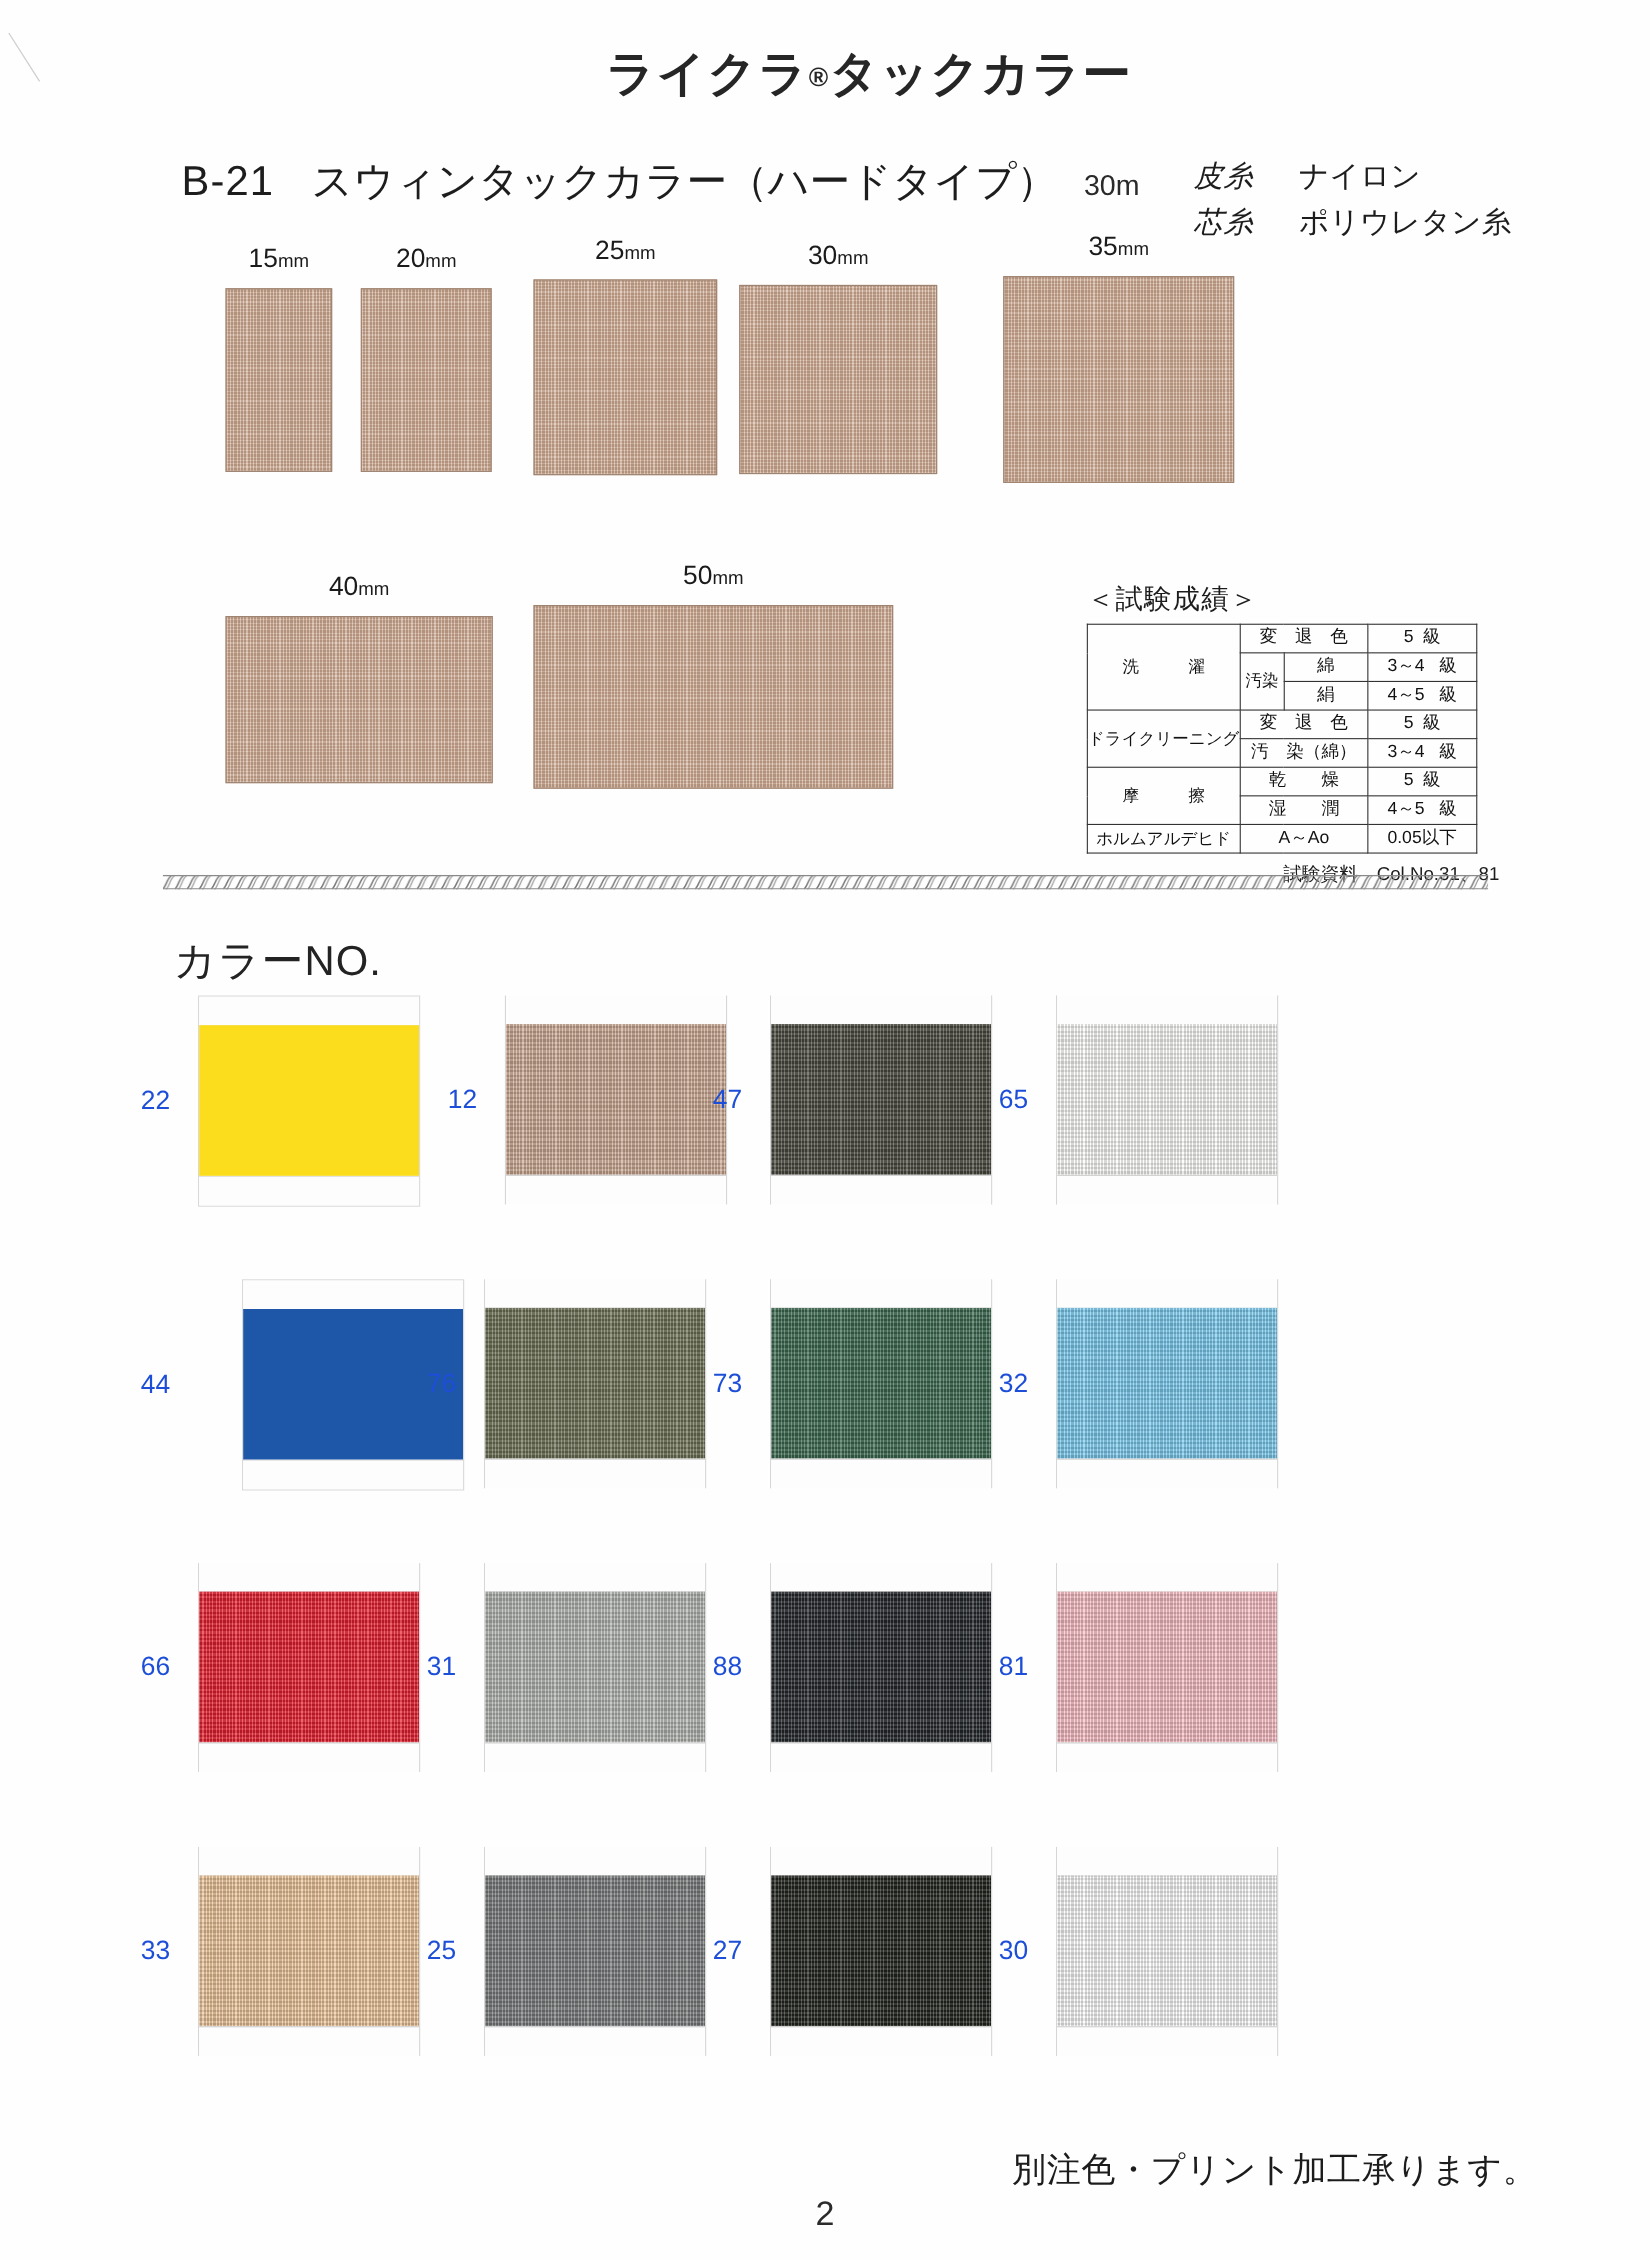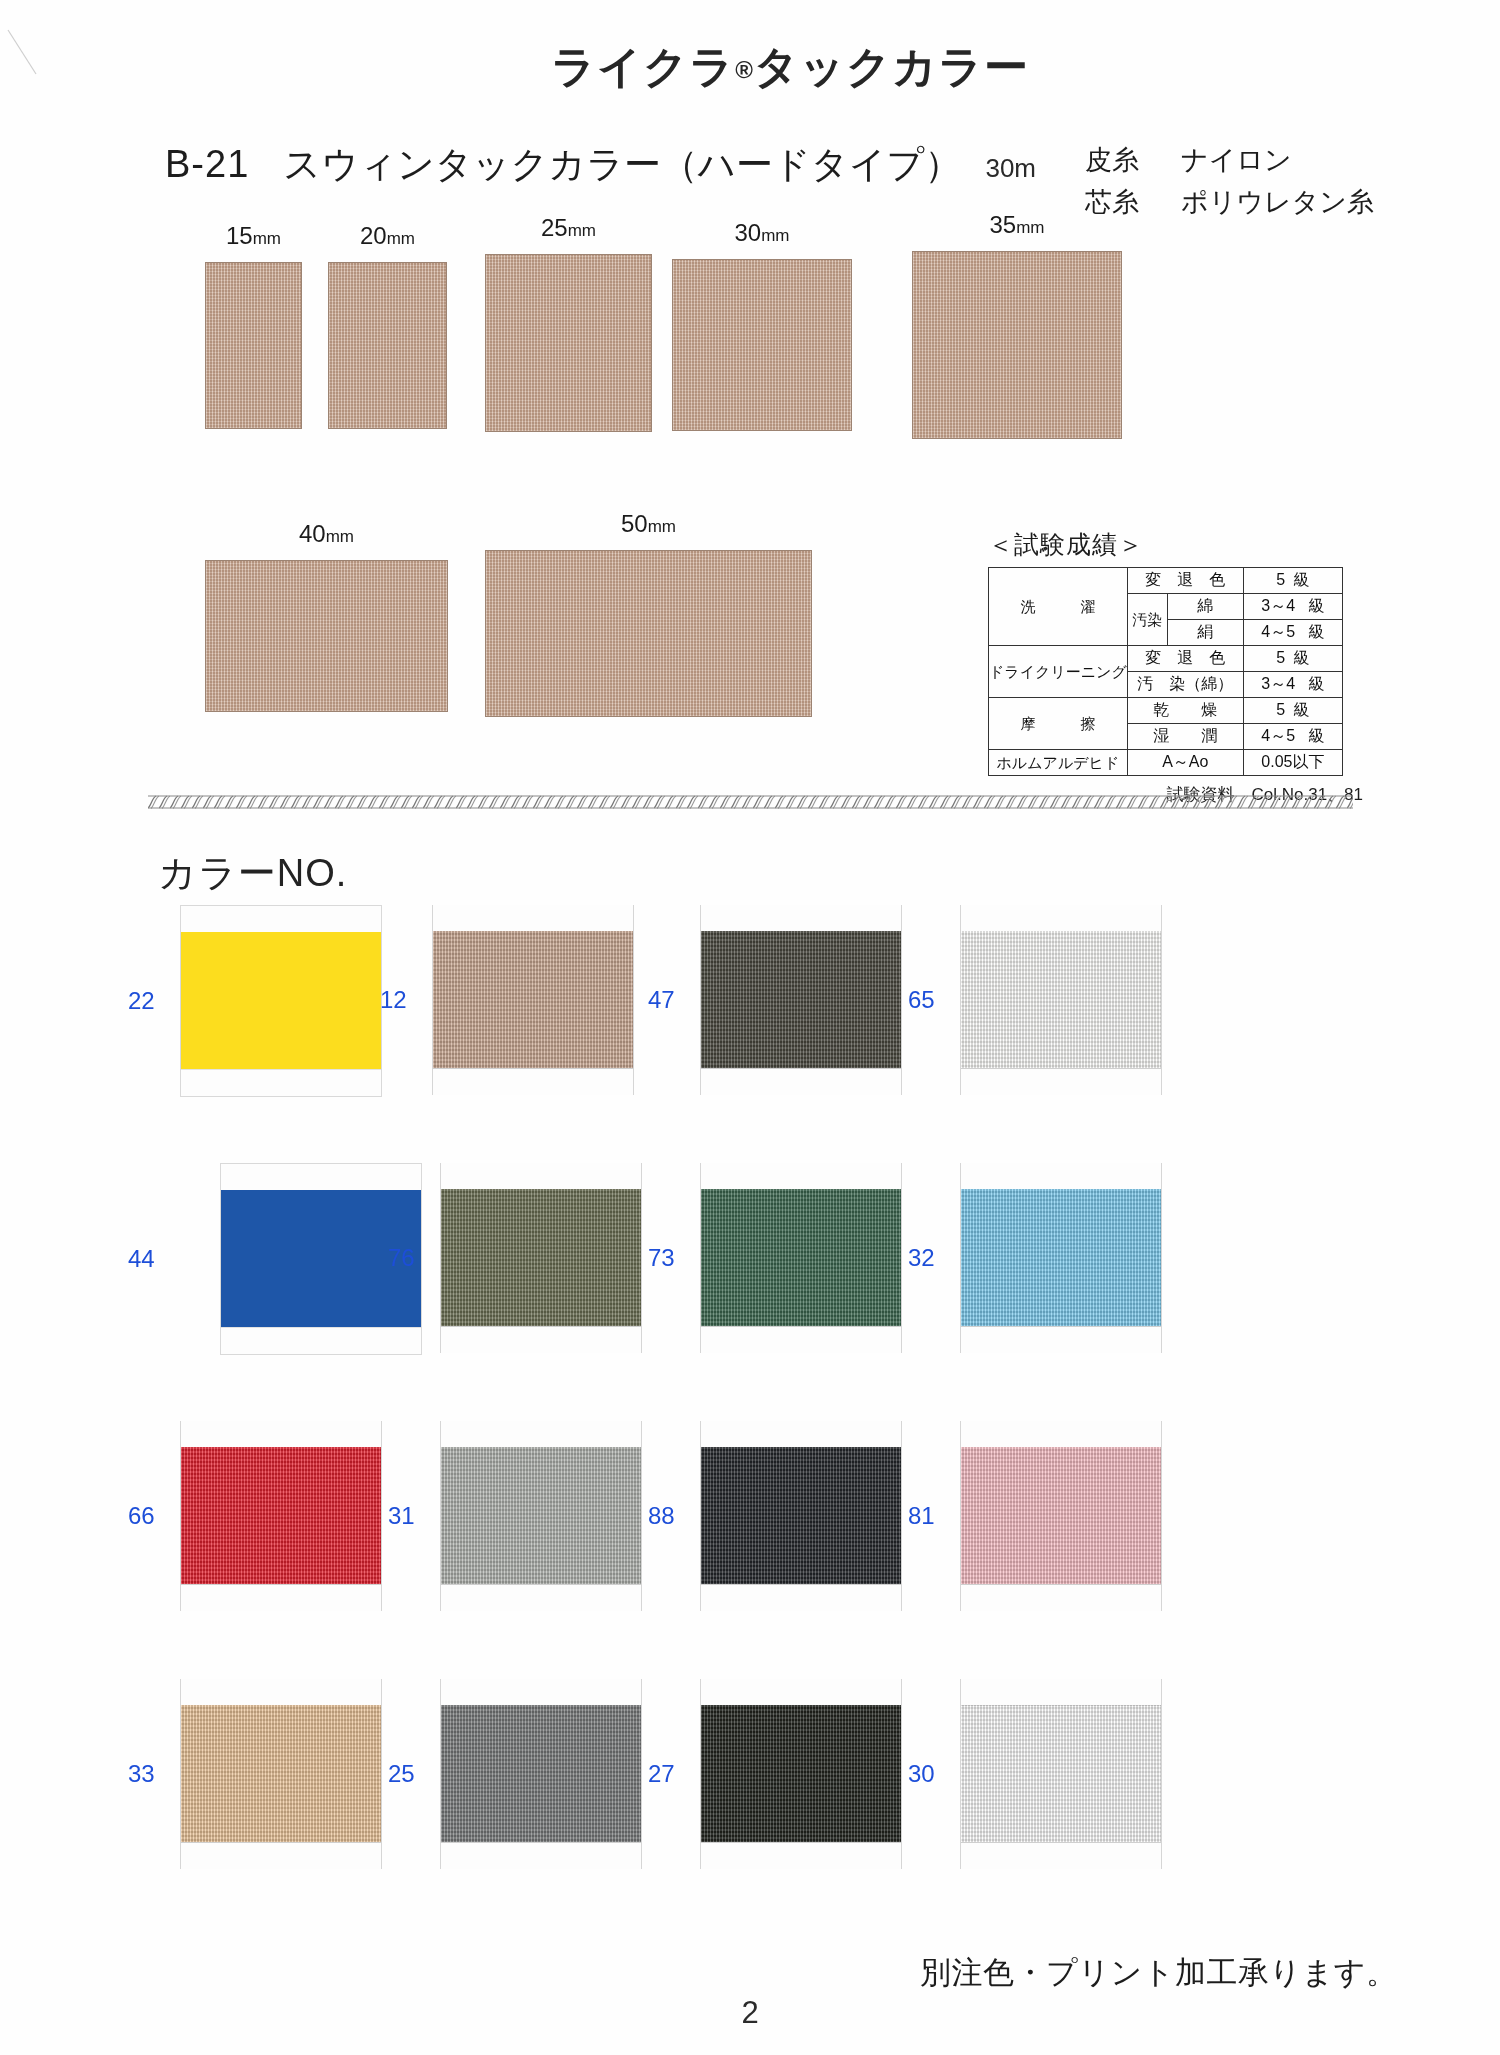--- a/index.html
+++ b/index.html
@@ -66,21 +66,21 @@
 
   .materials {
     position: absolute;
     top: 140px;
     left: 1085px;
     font-size: 27px;
     line-height: 1.55;
     color: #1d1d1d;
   }
   .materials .row { display: flex; gap: 34px; }
-  .materials .mat-label { width: 62px; }
+  .materials .mat-label { width: 62px; font-style: italic; }
 
   
   .widths {
     position: absolute;
     top: 262px;
     left: 0;
     width: 1500px;
     height: 250px;
     padding-left: 35px;
   }
@@ -417,21 +417,21 @@
 
     <div class="sw-cell" style="left:180px; top:0;">
       <div class="sw-num">22</div>
       <div class="sw-card blank">
         <div class="top-edge"></div>
         <div class="sw-band" style="background-color: rgb(252, 221, 30);"></div>
         <div class="bot-edge"></div>
       </div>
     </div>
 
-    <div class="sw-cell" style="left:432px; top:0;text-align:right;">
+    <div class="sw-cell" style="left:459px; top:0;text-align:right;">
       <div class="sw-num">12</div>
       <div class="sw-card">
         <div class="top-edge"></div>
         <div class="sw-band" style="background-color: rgb(206, 171, 149);"></div>
         <div class="bot-edge"></div>
       </div>
     </div>
 
     <div class="sw-cell" style="left:700px; top:0;">
       <div class="sw-num">47</div>

